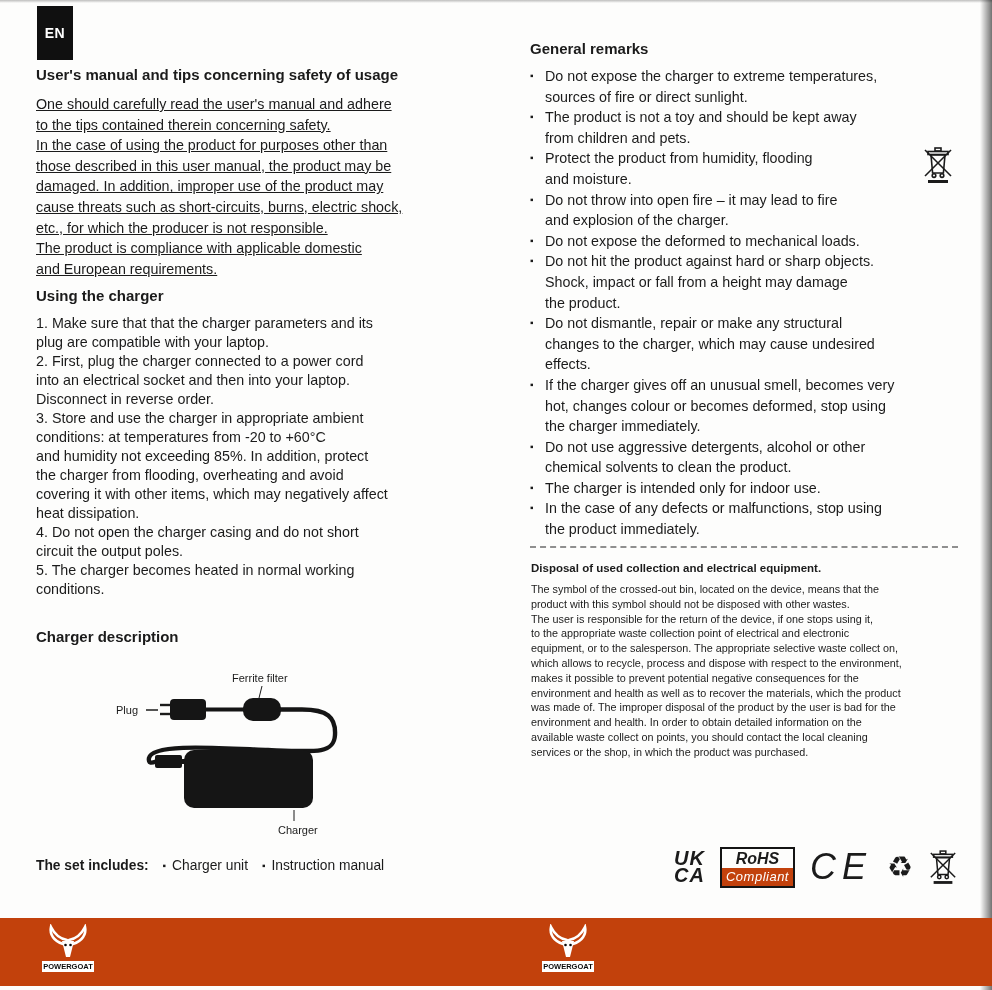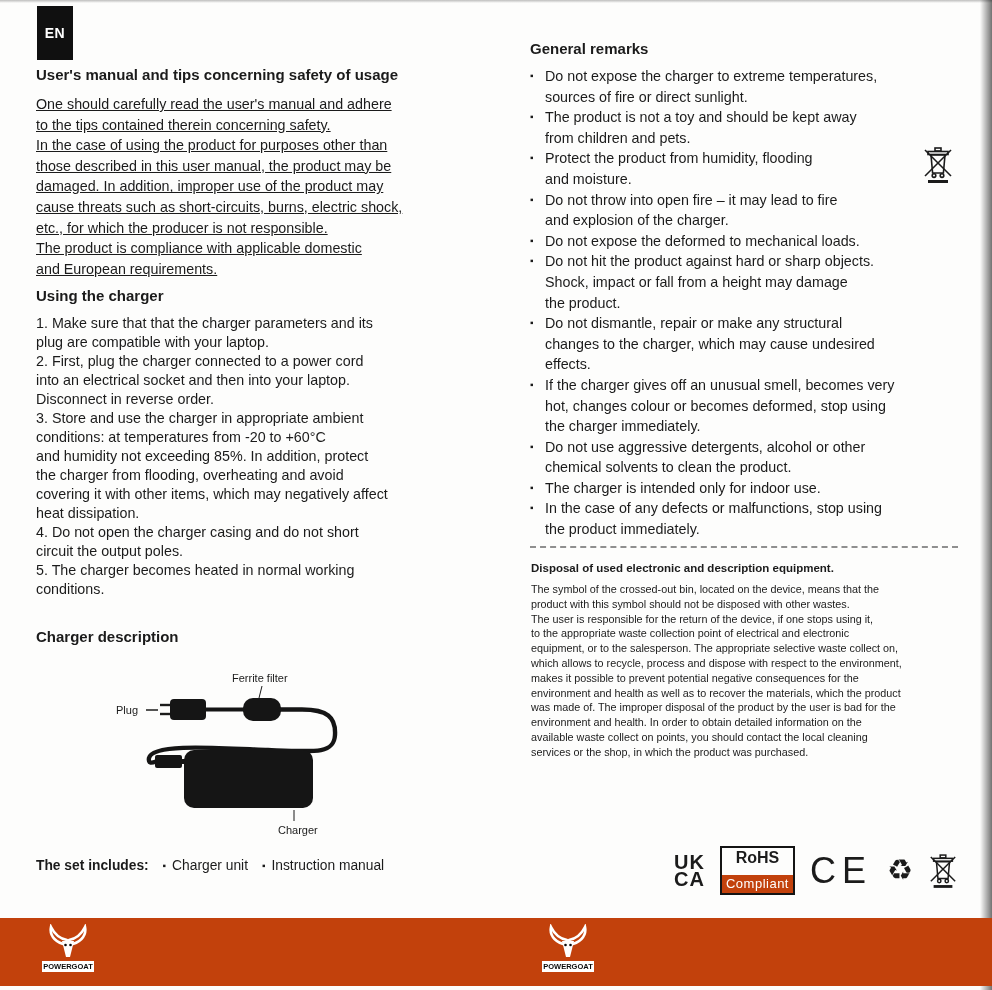--- a/index.html
+++ b/index.html
@@ -47,24 +47,24 @@
   .list-remarks li { position:relative; padding-left:15px; white-space:pre-line; }
   .list-remarks li::before { content:"▪"; position:absolute; left:0; top:0; font-size:10px; line-height:20.6px; }
 
   .dashed-divider { position:absolute; left:530px; top:546px; width:428px; border-top:2px dashed #8f8f8f; }
 
   .h-disposal { left:531px; top:562px; width:430px; font-size:11.5px; }
   .p-disposal { left:531px; top:582px; width:430px; font-size:10.8px; line-height:14.8px; }
 
   
   .marks { position:absolute; left:530px; top:846px; width:428px;
-           display:flex; justify-content:flex-end; align-items:center; gap:15px; }
+           display:flex; justify-content:flex-end; align-items:center; gap:15px;font-style:italic; }
   .ukca { font-weight:bold; font-size:20px; line-height:17px; letter-spacing:1px; }
   .rohs { border:2px solid #141414; text-align:center; }
-  .rohs-top { font-weight:bold; font-size:16px; padding:1px 9px 8px; }
+  .rohs-top { font-weight:bold; font-size:16px; padding:1px 9px 0; }
   .rohs-bottom { background:#c2410c; color:#fff; font-size:13px; padding:1px 4px 2px; letter-spacing:0.5px; }
   .ce { font-size:36px; letter-spacing:6px; font-weight:normal; }
   .recycle { font-family:"DejaVu Sans", sans-serif; font-size:29px; line-height:29px; }
   .bin-icon { display:block; }
   .weee-top { position:absolute; left:922px; top:146px; }
 
   
   .footer { position:absolute; left:0; top:918px; width:992px; height:68px; background:#c2410c;padding-left:33px; }
   .goat-logo { position:absolute; top:6px; }
   .goat-logo.g1 { left:36px; }
@@ -184,21 +184,21 @@
       <circle cx="12" cy="29.6" r="1.8"></circle>
       <circle cx="20" cy="29.6" r="1.8"></circle>
       <line x1="3" y1="4" x2="29" y2="30"></line>
       <line x1="29" y1="4" x2="3" y2="30"></line>
     </g>
     <rect x="6" y="34" width="20" height="3" fill="#1b1b1b"></rect>
   </svg>
 
   <div class="dashed-divider"></div>
 
-  <h4 class="heading h-disposal">Disposal of used electronic and description equipment.</h4>
+  <h4 class="heading h-disposal">Disposal of used collection and electrical equipment.</h4>
   <p class="bodytext p-disposal">The symbol of the crossed-out bin, located on the device, means that the
 product with this symbol should not be disposed with other wastes.
 The user is responsible for the return of the device, if one stops using it,
 to the appropriate waste collection point of electrical and electronic
 equipment, or to the salesperson. The appropriate selective waste collect on,
 which allows to recycle, process and dispose with respect to the environment,
 makes it possible to prevent potential negative consequences for the
 environment and health as well as to recover the materials, which the product
 was made of. The improper disposal of the product by the user is bad for the
 environment and health. In order to obtain detailed information on the

